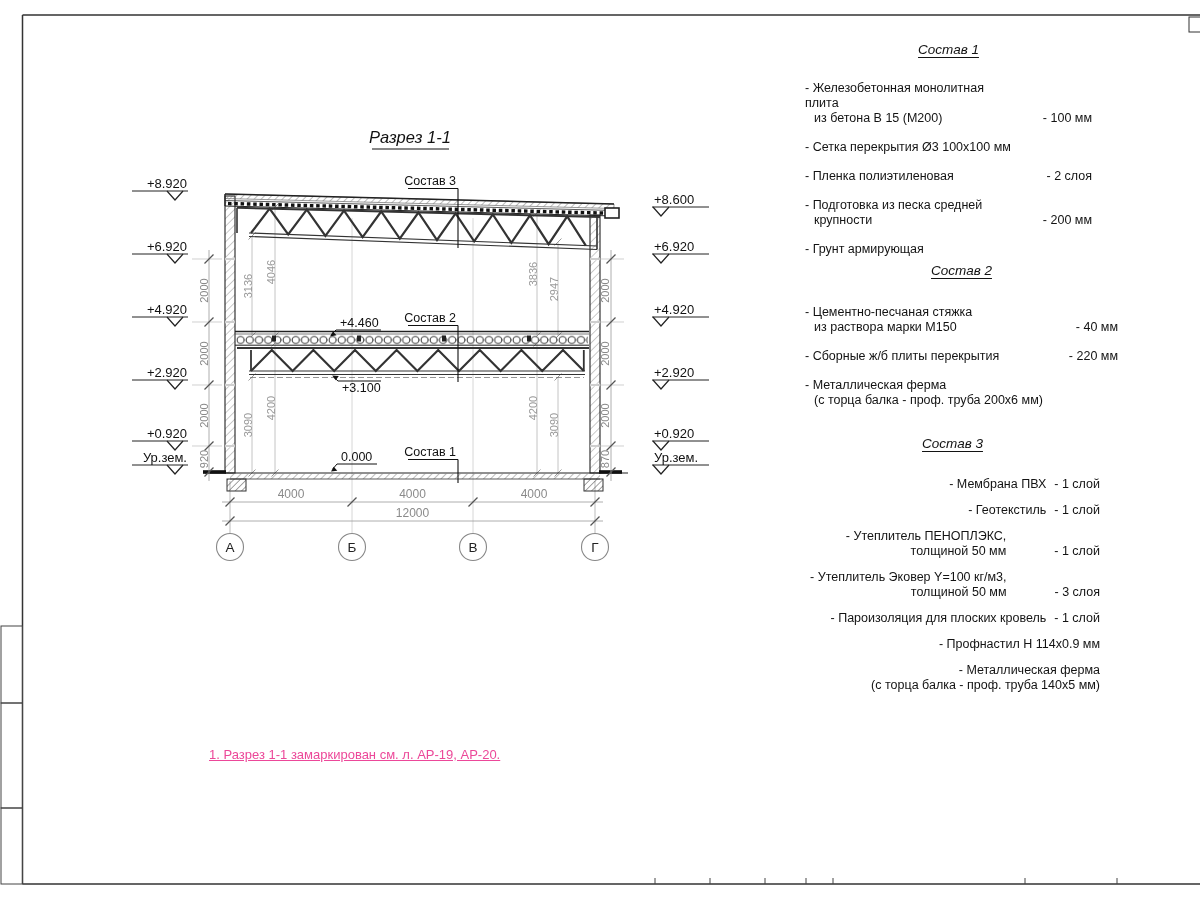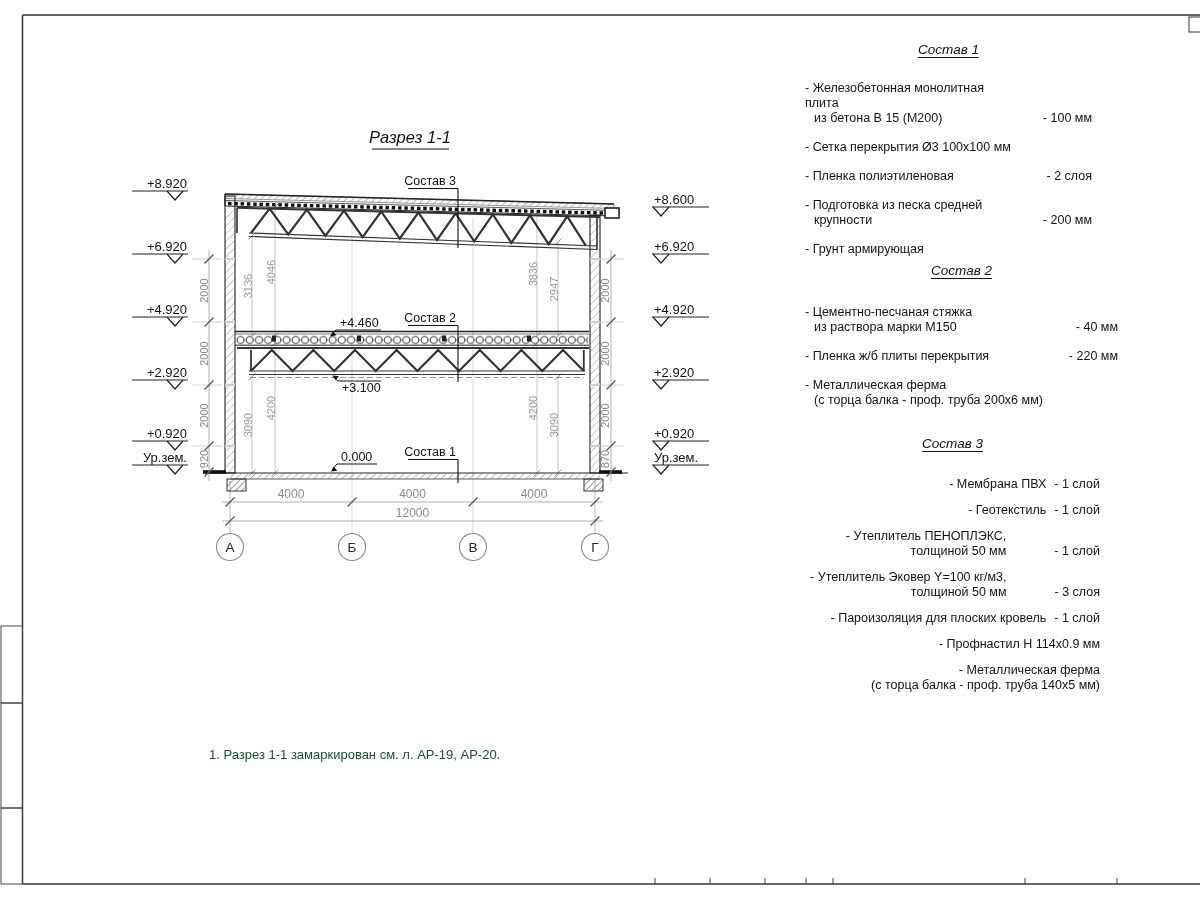--- a/index.html
+++ b/index.html
@@ -12,21 +12,21 @@
               text-decoration:underline;text-underline-offset:3px;}
   .spec-items{margin-top:24px;}
   .item{display:flex;justify-content:space-between;margin-bottom:14px;}
   .spec3 .item{margin-bottom:11px;}
   .spec2 .spec-items{margin-top:27px;}
   .spec3 .spec-items{margin-top:26px;text-align:right;}
   .lines{flex:1 1 auto;}
   .l2{padding-left:9px;}
   .val{white-space:nowrap;padding-left:8px;align-self:flex-start;}
   .v2 .val{align-self:flex-end;margin-left:40px;}
-  .note{position:absolute;left:209px;top:747px;font-size:13px;color:#14532d;}
+  .note{position:absolute;left:209px;top:747px;font-size:13px;color:#ec4899;text-decoration:underline;}
 </style>
 </head>
 <body>
 
 <svg class="sheet-svg" width="1200" height="900" viewBox="0 0 1200 900">
   <defs>
     <pattern id="hfine" width="5" height="5" patternUnits="userSpaceOnUse" patternTransform="rotate(45)">
       <line x1="0" y1="0" x2="0" y2="5" stroke="#777" stroke-width="1"></line>
     </pattern>
     <pattern id="hwall" width="5.5" height="5.5" patternUnits="userSpaceOnUse" patternTransform="rotate(45)">
@@ -285,21 +285,21 @@
   <div class="spec-items">
     <div class="item v2">
       <div class="lines">
           <div>- Цементно-песчаная стяжка</div>
         <div class="l2">из раствора марки М150</div>
         </div>
       <div class="val">- 40 мм</div>
     </div>
     <div class="item">
       <div class="lines">
-          <div>- Пленка ж/б плиты перекрытия</div>
+          <div>- Сборные ж/б плиты перекрытия</div>
         </div>
       <div class="val">- 220 мм</div>
     </div>
     <div class="item">
       <div class="lines">
           <div>- Металлическая ферма</div>
         <div class="l2">(с торца балка - проф. труба 200х6 мм)</div>
         </div>
     </div>
   </div>

